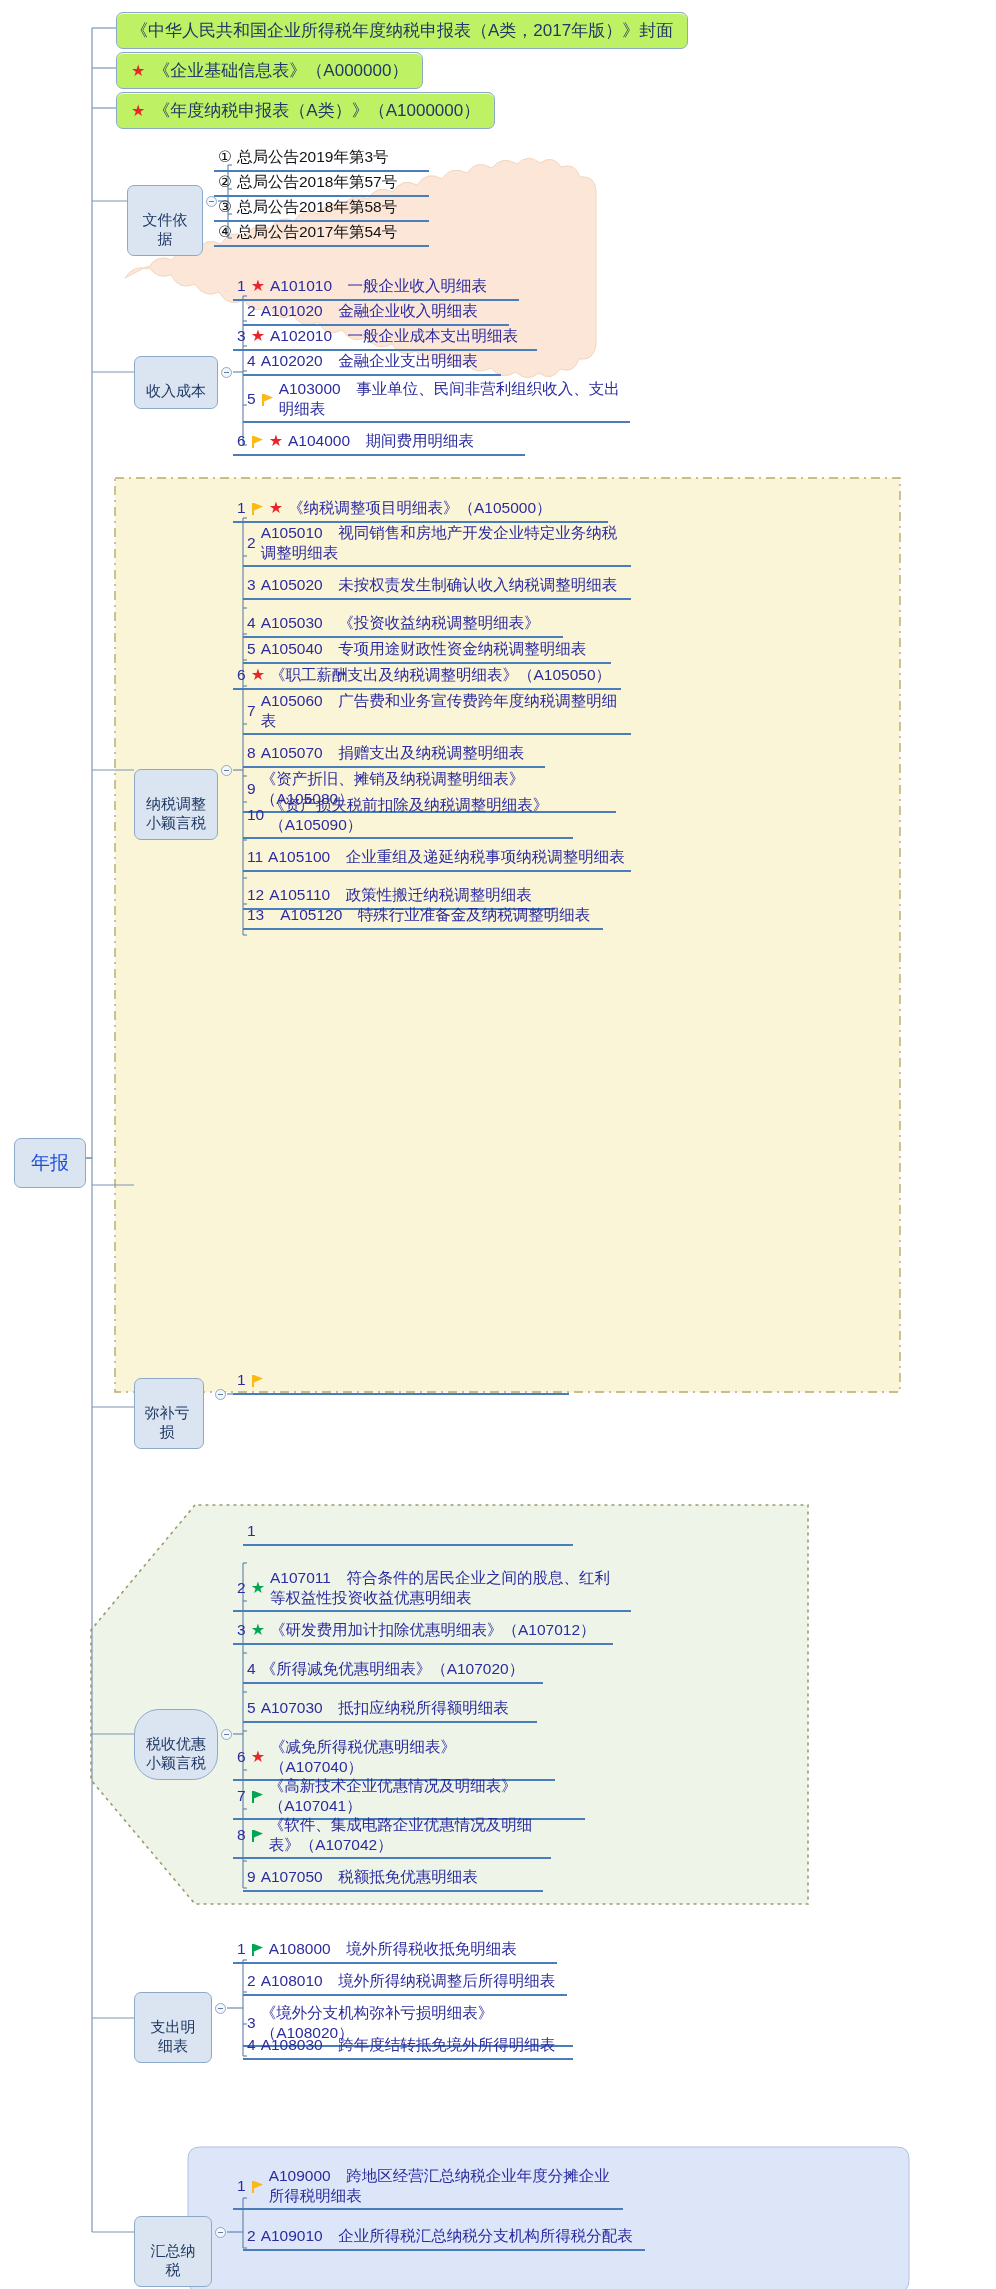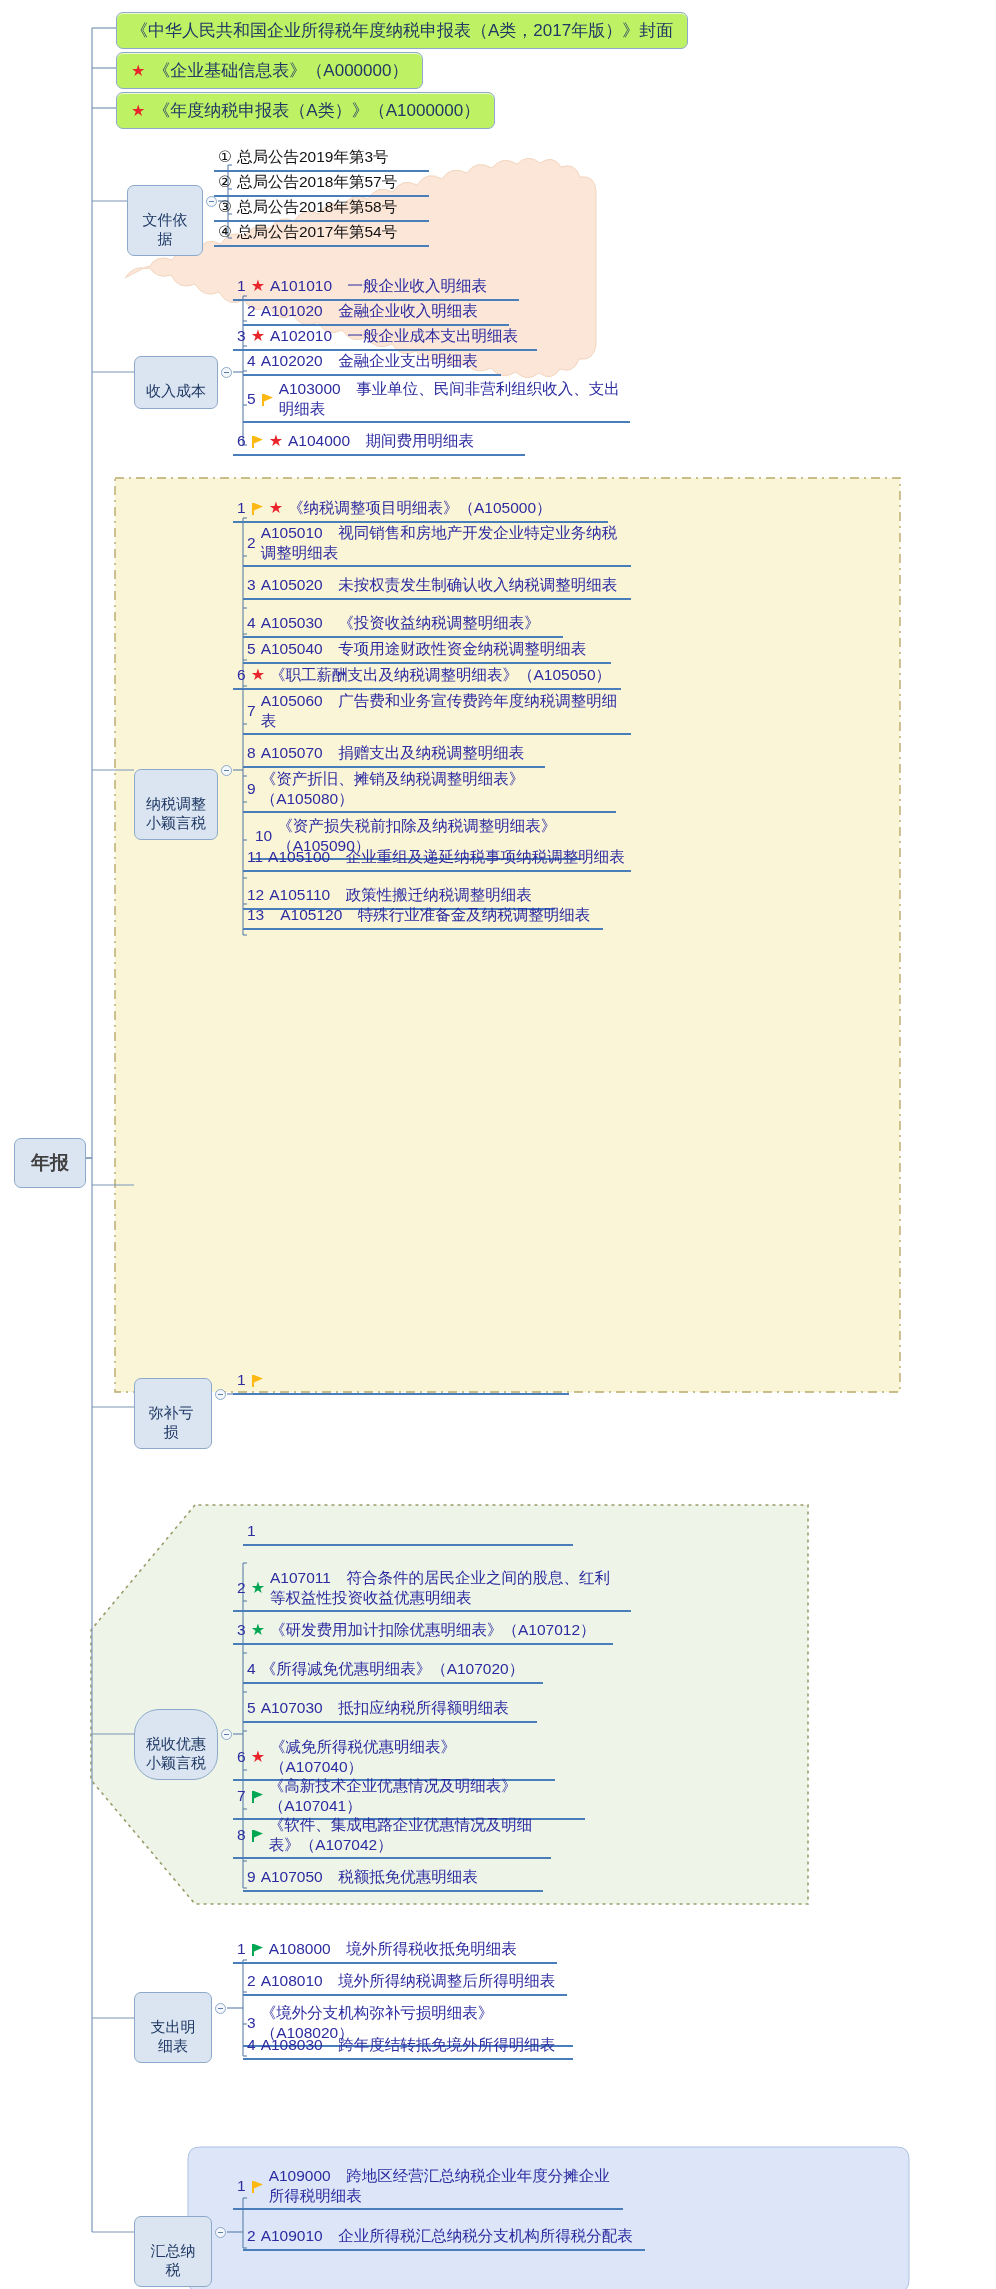--- a/index.html
+++ b/index.html
@@ -35,25 +35,24 @@
     display: flex;
     align-items: center;
     gap: 8px;
     box-shadow: 0 1px 0 rgba(255,255,255,.7) inset;
   }
   .rootbox {
     position: absolute;
     background: #dbe5f1;
     border: 1px solid #8da9c9;
     border-radius: 7px;
-    color: #404040;
+    color: #1d4ed8;
     font-size: 19px;
     padding: 11px 16px;
     white-space: nowrap;
-    font-weight: bold;
   }
   .catbox {
     position: absolute;
     background: #dbe5f1;
     border: 1px solid #8da9c9;
     border-radius: 7px;
     color: #1f3864;
     font-size: 15px;
     line-height: 1.22;
     padding: 7px 11px;
@@ -319,38 +318,38 @@
     <span class="txt">A105060　广告费和业务宣传费跨年度纳税调整明细表</span>
   </div>
   <div class="leaf" style="left:243px; top:741px; width:302px;">
     <span class="num">8</span>
     <span class="txt">A105070　捐赠支出及纳税调整明细表</span>
   </div>
   <div class="leaf" style="left:243px; top:767px; width:373px;">
     <span class="num">9</span>
     <span class="txt">《资产折旧、摊销及纳税调整明细表》（A105080）</span>
   </div>
-  <div class="leaf" style="left:243px; top:814px; width:330px;margin-left:8px;">
+  <div class="leaf" style="left:243px; top:793px; width:330px;">
     <span class="num">10</span>
     <span class="txt">《资产损失税前扣除及纳税调整明细表》（A105090）</span>
   </div>
   <div class="leaf" style="left:243px; top:845px; width:388px;">
     <span class="num">11</span>
     <span class="txt">A105100　企业重组及递延纳税事项纳税调整明细表</span>
   </div>
   <div class="leaf" style="left:243px; top:883px; width:312px;">
     <span class="num">12</span>
     <span class="txt">A105110　政策性搬迁纳税调整明细表</span>
   </div>
   <div class="leaf" style="left:243px; top:903px; width:360px;gap:16px;">
     <span class="num">13</span>
     <span class="txt">A105120　特殊行业准备金及纳税调整明细表</span>
   </div>
 
-  <div class="catbox" style="left:134px; top:1378px; width:78px;padding-left:7px;">
+  <div class="catbox" style="left:134px; top:1378px; width:70px;padding-left:7px;">
     <span>弥补亏损</span>
   </div>
   <div class="toggle" style="left:215px; top:1389px;"></div>
   <svg class="wires" viewBox="0 0 996 2289">
     <g fill="none" stroke="#5b7fa8" stroke-width="1.1">
       <path d="M227,1394 L243,1394"></path>
     </g>
   </svg>
   <div class="leaf" style="left:233px; top:1368px; width:336px;">
     <span class="num">1</span>

